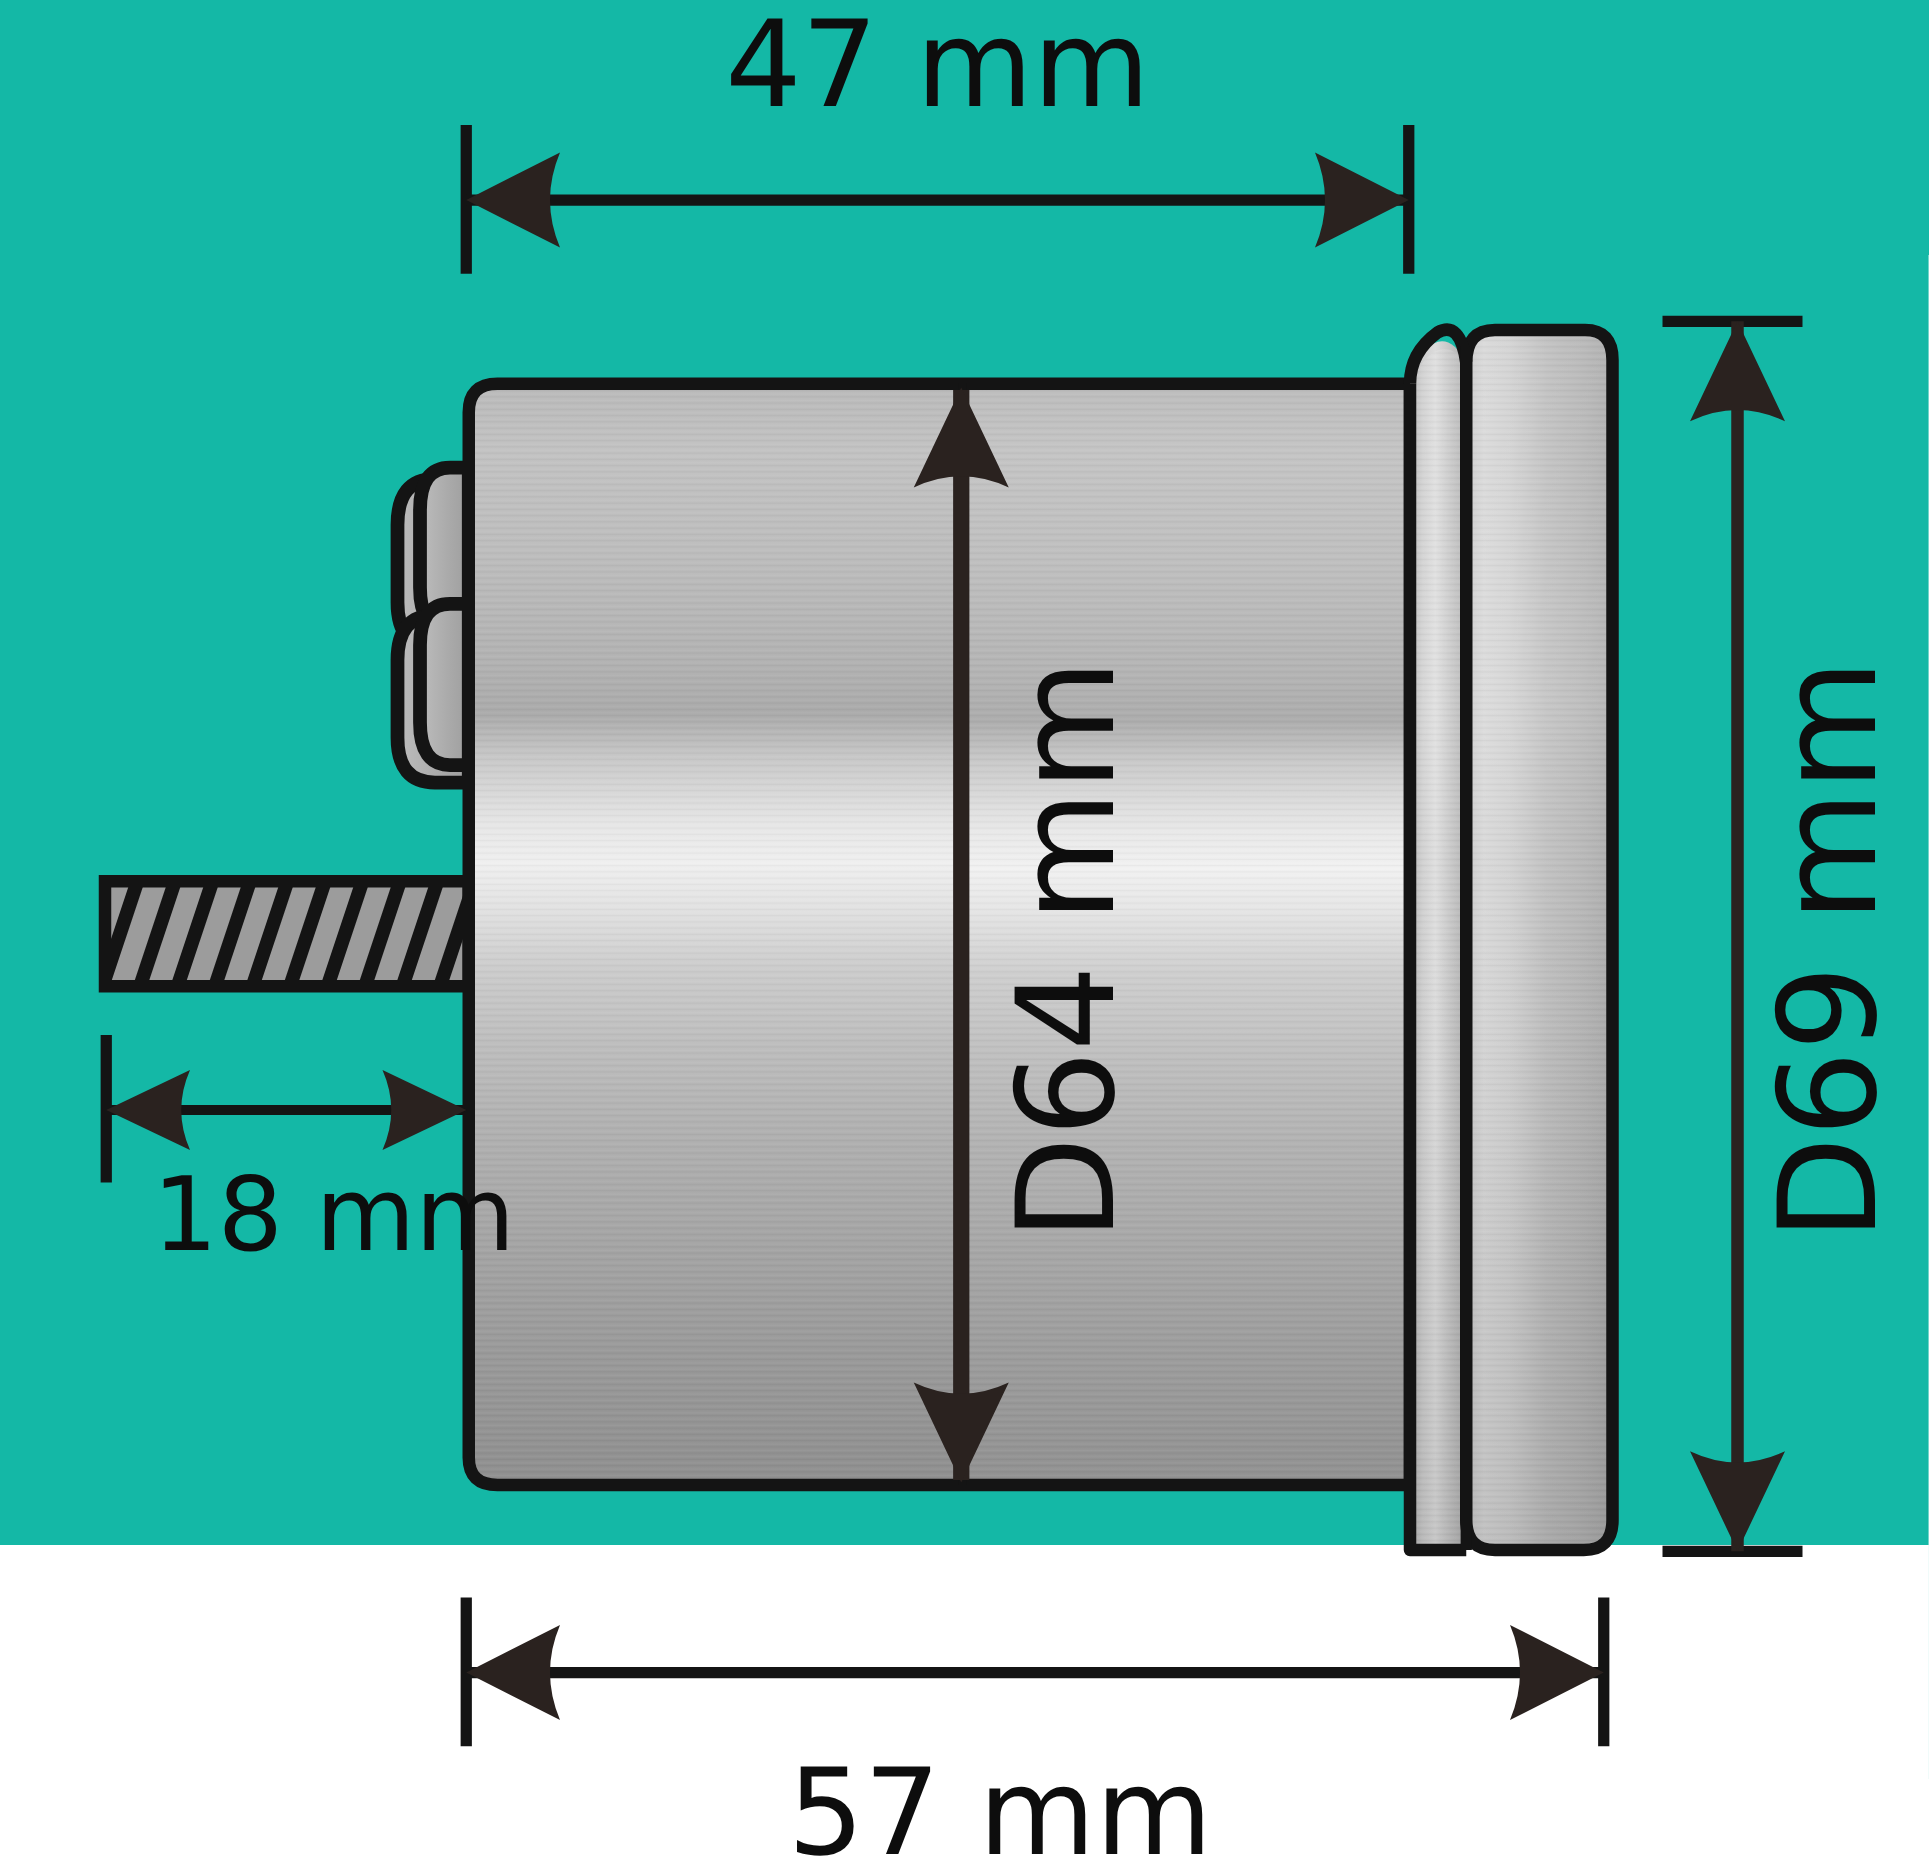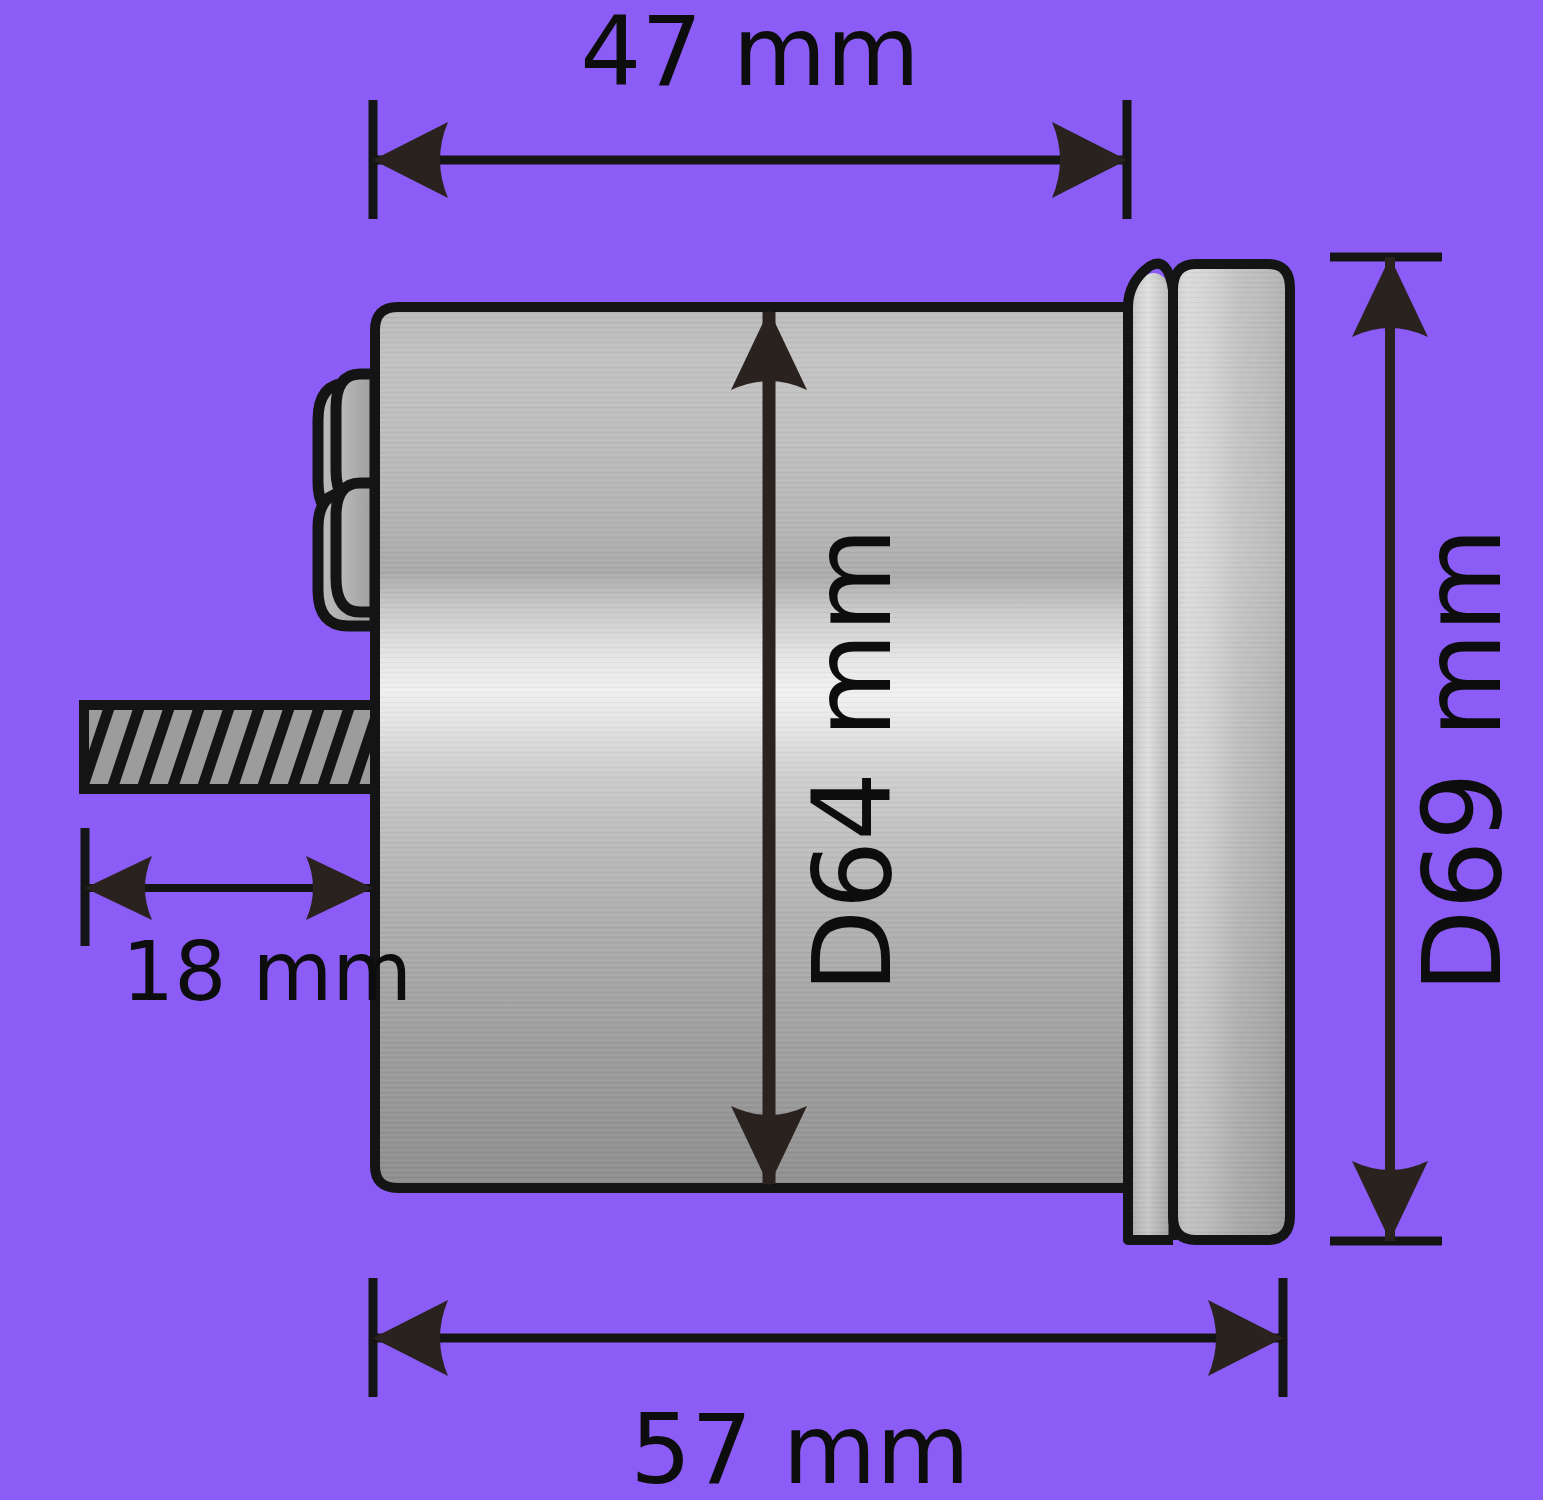--- a/index.html
+++ b/index.html
@@ -10,22 +10,22 @@
   }
   body {
     width: 1543px;
     height: 1500px;
     overflow: hidden;
     font-family: "DejaVu Sans", "Liberation Sans", sans-serif;
   }
   #drawing-root {
     position: relative;
     width: 1543px;
-    height: 1500px;
-    background: #8b5cf6;
+    height: 1236px;
+    background: #14b8a6;
   }
   #drawing-svg {
     position: absolute;
     top: 0;
     left: 0;
     width: 1543px;
     height: 1500px;
     display: block;
   }
   .dim-text {

